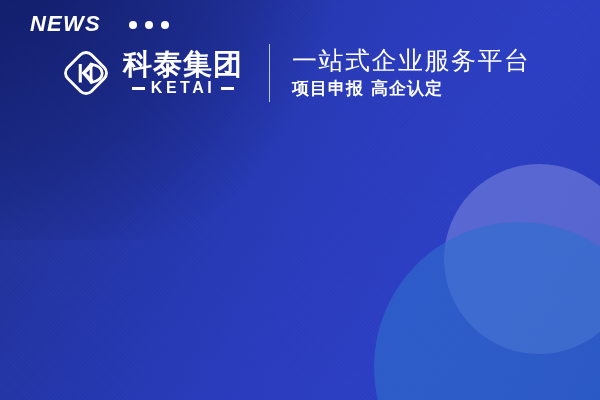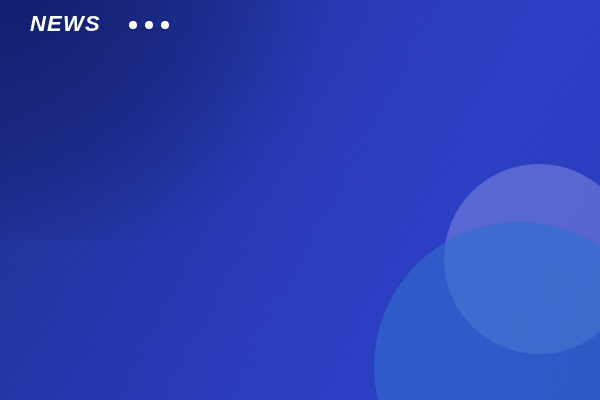--- a/index.html
+++ b/index.html
@@ -207,15 +207,49 @@
 
   <div id="news-eyebrow">
     <span id="news-label">NEWS</span>
     <span id="news-dots">
       <i></i>
       <i></i>
       <i></i>
     </span>
   </div>
 
+  <div id="logo-lockup">
+
+    <svg id="logo-mark" viewBox="0 0 100 100">
+
+      <g transform="rotate(45 50 50)">
+        <rect x="20" y="20" width="60" height="60" rx="14" ry="14" fill="none" stroke="#ffffff" stroke-width="5"></rect>
+      </g>
+
+      <rect x="37" y="34" width="5.5" height="33" fill="#ffffff"></rect>
+
+      <path d="M42 50 L57 33 L63.5 37.5 L48.5 52 Z" fill="#ffffff"></path>
+
+      <path d="M42 50 L57 67 L63.5 62.5 L48.5 48 Z" fill="#ffffff"></path>
+
+      <path d="M59 34 L59 67 C75 64 79 56 79 50 C79 44 75 37 59 34 Z" fill="none" stroke="#ffffff" stroke-width="5" stroke-linejoin="round"></path>
+    </svg>
+
+    <div id="logo-wordmark">
+      <div id="brand-cn">科泰集团</div>
+      <div id="brand-en-row">
+        <span class="rule"></span>
+        <span id="brand-en">KETAI</span>
+        <span class="rule"></span>
+      </div>
+    </div>
+
+    <div id="logo-divider"></div>
+
+    <div id="tagline-block">
+      <div id="tagline-main">一站式企业服务平台</div>
+      <div id="tagline-sub">项目申报 高企认定</div>
+    </div>
+
+  </div>
 
 
 </div>
 
 </body></html>

